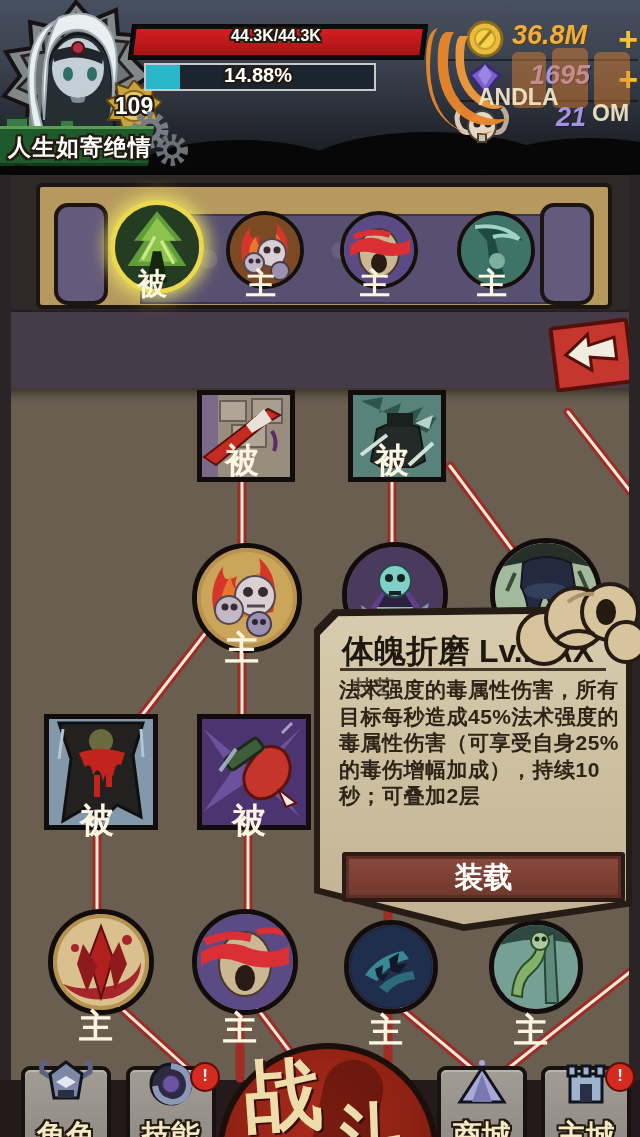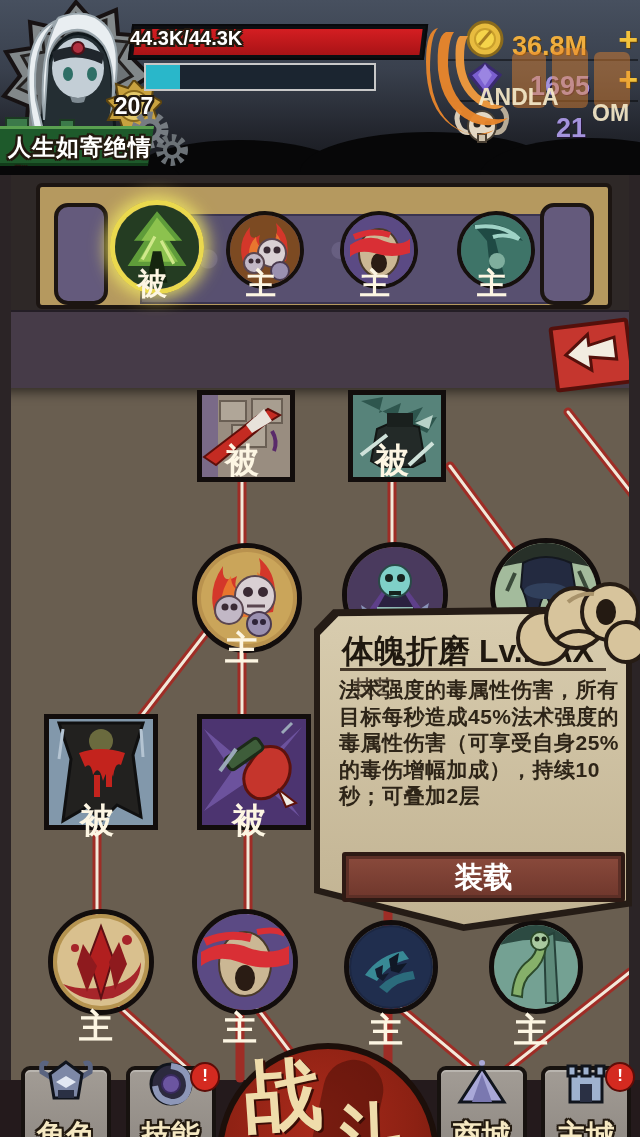--- a/index.html
+++ b/index.html
@@ -17,28 +17,28 @@
   #lvl-num{left:0;top:13px;width:56px;text-align:center;color:#fff;font-weight:bold;font-size:23px;}
   #name-banner{left:0;top:126px;width:154px;height:34px;background:#1e5a2b;
     border-top:3px solid #5aa050;border-bottom:3px solid #123c1a;
     clip-path:polygon(0 0,100% 0,96% 100%,0 100%);z-index:4;}
   #name-banner span{position:absolute;left:8px;top:3px;font-size:23px;font-weight:bold;color:#fff;letter-spacing:1px;}
   #gears{left:126px;top:108px;width:66px;height:60px;z-index:3;}
   #hp-bar{left:130px;top:24px;width:292px;height:32px;background:#0d0e11;
     transform:skewX(-7deg);border:2px solid #08090b;}
   #hp-fill{position:absolute;left:3px;top:3px;right:3px;bottom:3px;
     background:linear-gradient(180deg,#d41e22,#a91316);}
-  #hp-text{left:130px;top:27px;width:292px;color:#fff;
-    font-weight:bold;font-size:20px;z-index:2;}
+  #hp-text{left:130px;top:27px;width:292px;text-align:center;color:#fff;
+    font-weight:bold;font-size:16px;z-index:2;}
   #xp-bar{left:144px;top:63px;width:228px;height:24px;background:#1b2530;
     border:2px solid #c8c8c8;}
   #xp-fill{position:absolute;left:0;top:0;height:100%;width:15%;background:#29b7ca;}
   #xp-text{left:144px;top:64px;width:228px;text-align:center;color:#fff;font-weight:bold;font-size:20px;z-index:2;}
   .cur-row{position:absolute;left:448px;width:192px;height:38px;}
-  .cur-val{position:absolute;top:11px;font-size:27px;font-weight:bold;}
+  .cur-val{position:absolute;top:0;font-size:27px;font-weight:bold;font-style:italic;}
   .gold-t{color:#efae3e;text-shadow:1px 1px 0 #5a3a08;}
   .purp-t{color:#a493dd;text-shadow:1px 1px 0 #241436;}
   .plus-btn{position:absolute;right:2px;top:0px;color:#f2c23c;font-size:34px;font-weight:bold;
     text-shadow:1px 1px 0 #5a3a08;}
   .cur-div{position:absolute;left:448px;width:190px;height:2px;background:rgba(0,0,0,.45);}
   
   #wm-logo{left:424px;top:22px;width:100px;height:116px;z-index:3;opacity:.96;}
   .wm-cjk{position:absolute;background:rgba(232,134,44,.45);border-radius:6px;z-index:3;}
   .wm-txt{position:absolute;top:84px;font-size:23px;font-weight:bold;color:rgba(245,233,201,.92);z-index:3;}
   
@@ -154,21 +154,21 @@
         <rect x="60" y="120" width="14" height="38" fill="#3c7a4a" stroke="#1c3a22" stroke-width="2"></rect>
         <rect x="6" y="118" width="22" height="30" fill="#3c7a4a" stroke="#1c3a22" stroke-width="2"></rect>
       </svg>
     </div>
 
     <div id="lvl-badge" class="abs">
       <svg viewBox="0 0 56 52">
         <polygon points="28,0 36,8 48,4 46,16 56,22 48,30 52,42 40,42 36,52 28,46 18,52 14,40 2,40 8,28 0,20 12,16 10,4 22,8" fill="#c9a23f" stroke="#5c4410" stroke-width="2"></polygon>
         <circle cx="28" cy="26" r="15" fill="#e4c96a" stroke="#8a6a1c" stroke-width="2"></circle>
       </svg>
-      <div id="lvl-num" class="abs outl">207</div>
+      <div id="lvl-num" class="abs outl">109</div>
     </div>
 
     <div id="gears" class="abs">
       <svg viewBox="0 0 66 60">
         <circle cx="24" cy="22" r="14" fill="none" stroke="#767c82" stroke-width="9" stroke-dasharray="5 4"></circle>
         <circle cx="24" cy="22" r="9" fill="none" stroke="#767c82" stroke-width="5"></circle>
         <circle cx="46" cy="42" r="12" fill="none" stroke="#6b7176" stroke-width="8" stroke-dasharray="4 4"></circle>
         <circle cx="46" cy="42" r="7" fill="none" stroke="#6b7176" stroke-width="4"></circle>
       </svg>
     </div>
@@ -177,20 +177,21 @@
       <span class="outl">人生如寄绝情书</span>
     </div>
 
     <div id="hp-bar" class="abs">
         <div id="hp-fill"></div>
       </div>
     <div id="hp-text" class="abs outl">44.3K/44.3K</div>
     <div id="xp-bar" class="abs">
         <div id="xp-fill"></div>
       </div>
+    <div id="xp-text" class="abs outl">14.88%</div>
 
     <div class="cur-row" style="top:20px;">
       <svg class="abs" style="left:18px;top:0;width:38px;height:38px;" viewBox="0 0 38 38">
         <circle cx="19" cy="19" r="17" fill="#e8bc3f" stroke="#8a6a1c" stroke-width="3"></circle>
         <circle cx="19" cy="19" r="10" fill="#f5d44a" stroke="#caa02c" stroke-width="2"></circle>
         <line x1="13" y1="25" x2="25" y2="11" stroke="#a87f22" stroke-width="3"></line>
       </svg>
       <span class="cur-val gold-t" style="left:64px;">36.8M</span>
       <span class="plus-btn">+</span>
     </div>

